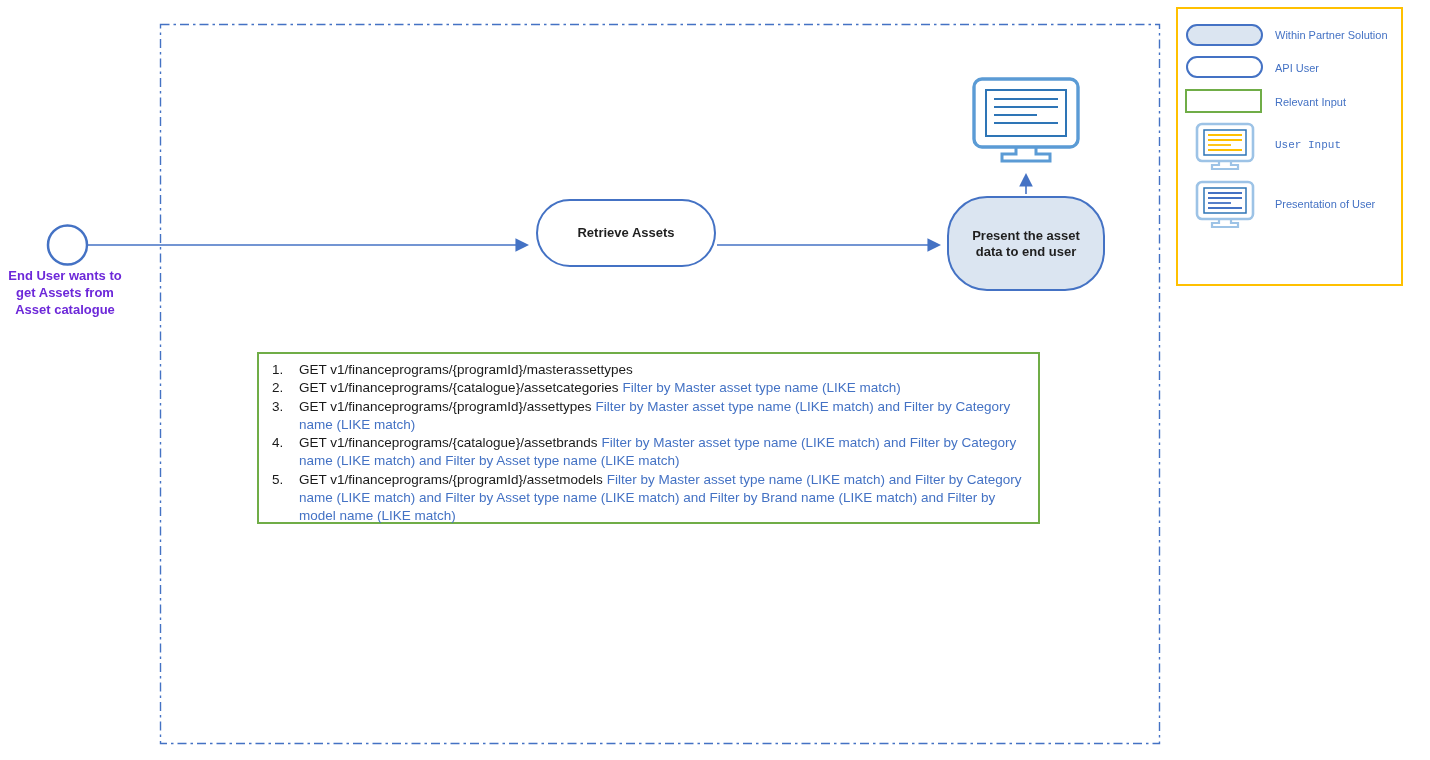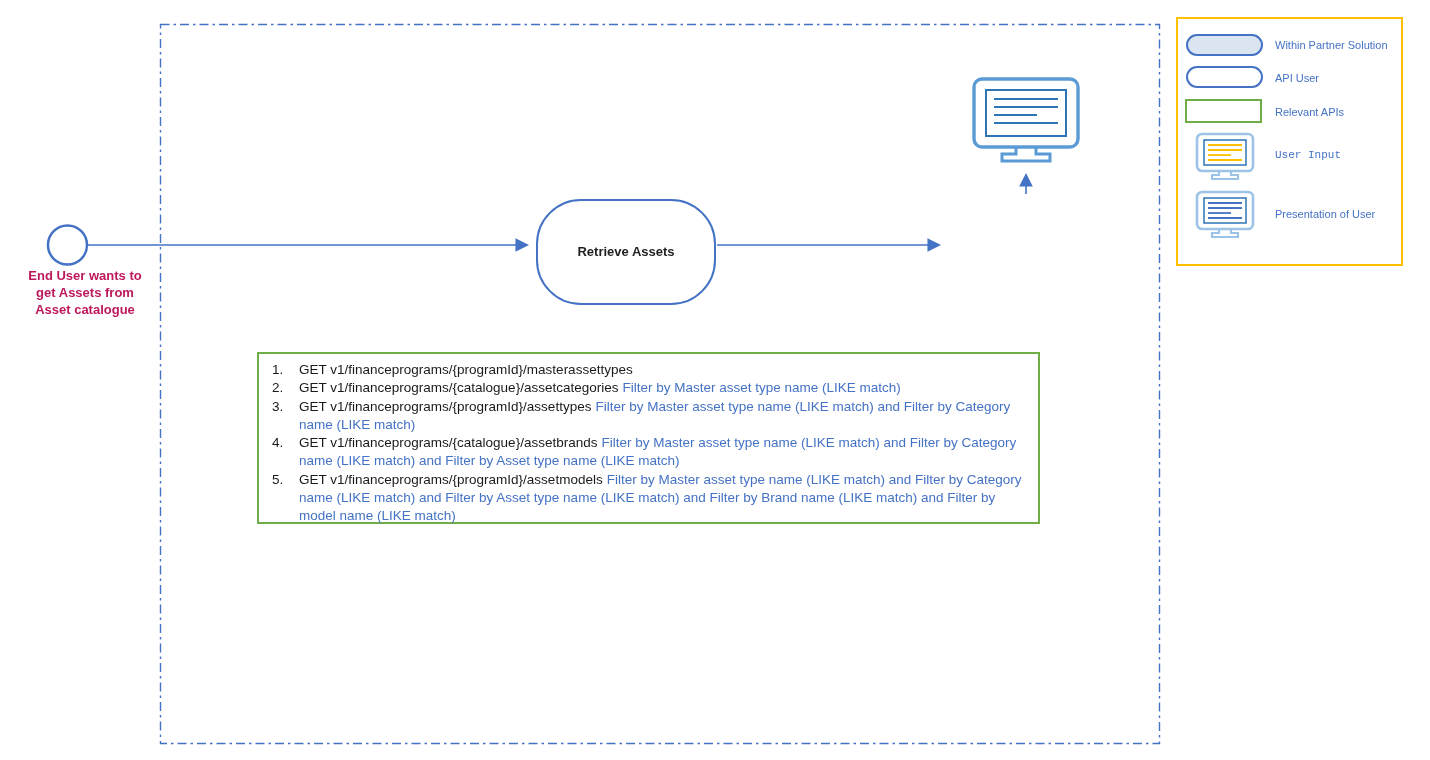--- a/index.html
+++ b/index.html
@@ -18,43 +18,43 @@
   #connector-layer {
     position: absolute;
     left: 0; top: 0;
     width: 1430px; height: 760px;
     pointer-events: none;
   }
   .abs { position: absolute; }
 
   
   .start-label {
-    left: 20px; top: 267px; width: 130px;
+    left: 0; top: 267px; width: 130px;
     text-align: center;
     font-weight: bold;
     font-size: 13px;
     line-height: 17px;
-    color: #be185d;
+    color: #6d28d9;
   }
   .node {
     display: flex;
     align-items: center;
     justify-content: center;
     text-align: center;
     font-weight: bold;
     font-size: 13px;
     line-height: 16px;
     color: #1f1f1f;
     box-sizing: border-box;
     border: 2.5px solid #4472C4;
     background: #ffffff;
   }
   .node-retrieve {
     left: 536px; top: 199px;
-    width: 180px; height: 106px;
+    width: 180px; height: 68px;
     border-radius: 45px;
   }
   .node-present {
     left: 947px; top: 196px;
     width: 158px; height: 95px;
     border-radius: 40px;
     background: #dbe5f1;
     padding: 0 13px;
   }
 
@@ -79,22 +79,22 @@
     left: 13px;
     top: 0;
   }
   .api-item .filter {
     color: #4472C4;
     margin-left: 4px;
   }
 
   
   .legend-box {
-    left: 1176px; top: 17px;
-    width: 227px; height: 249px;
+    left: 1176px; top: 7px;
+    width: 227px; height: 279px;
     box-sizing: border-box;
     border: 2.5px solid #FFC000;
     background: #ffffff;
   }
   .legend-label {
     position: absolute;
     left: 97px;
     font-size: 11px;
     color: #4472C4;
     white-space: nowrap;
@@ -142,20 +142,23 @@
 
     <line x1="1026" y1="194" x2="1026" y2="175" stroke="#4472C4" stroke-width="1.6" marker-end="url(#arrow)"></line>
   </svg>
 
   <div class="abs start-label">End User wants to get Assets from Asset catalogue</div>
 
   <div class="abs node node-retrieve">
     <span>Retrieve Assets</span>
   </div>
 
+  <div class="abs node node-present">
+    <span>Present the asset data to end user</span>
+  </div>
 
   <svg class="abs monitor-lg" width="110" height="94" viewBox="0 0 110 94">
     <rect x="3" y="3" width="104" height="68" rx="8" fill="#ffffff" stroke="#5B9BD5" stroke-width="3.4"></rect>
     <rect x="15" y="14" width="80" height="46" fill="none" stroke="#2E75B6" stroke-width="2"></rect>
     <line x1="23" y1="23" x2="87" y2="23" stroke="#2E75B6" stroke-width="2"></line>
     <line x1="23" y1="31" x2="87" y2="31" stroke="#2E75B6" stroke-width="2"></line>
     <line x1="23" y1="39" x2="66" y2="39" stroke="#2E75B6" stroke-width="2"></line>
     <line x1="23" y1="47" x2="87" y2="47" stroke="#2E75B6" stroke-width="2"></line>
     <path d="M45 71 L45 78 L31 78 L31 85 L79 85 L79 78 L65 78 L65 71" fill="none" stroke="#5B9BD5" stroke-width="3"></path>
   </svg>
@@ -180,21 +183,21 @@
 
   <div class="abs legend-box">
 
     <div class="legend-shape stadium-filled"></div>
     <div class="legend-label" style="top: 20px;">Within Partner Solution</div>
 
     <div class="legend-shape stadium-outline"></div>
     <div class="legend-label" style="top: 53px;">API User</div>
 
     <div class="legend-shape green-rect"></div>
-    <div class="legend-label" style="top: 87px;">Relevant APIs</div>
+    <div class="legend-label" style="top: 87px;">Relevant Input</div>
 
     <svg class="legend-shape monitor-sm-1" width="60" height="52" viewBox="0 0 60 52">
       <rect x="2" y="2" width="56" height="37" rx="5" fill="#ffffff" stroke="#9DC3E6" stroke-width="2.6"></rect>
       <rect x="9" y="8" width="42" height="25" fill="none" stroke="#2E75B6" stroke-width="1.5"></rect>
       <line x1="13" y1="13" x2="47" y2="13" stroke="#FFC000" stroke-width="1.8"></line>
       <line x1="13" y1="18" x2="47" y2="18" stroke="#FFC000" stroke-width="1.8"></line>
       <line x1="13" y1="23" x2="36" y2="23" stroke="#FFC000" stroke-width="1.8"></line>
       <line x1="13" y1="28" x2="47" y2="28" stroke="#FFC000" stroke-width="1.8"></line>
       <path d="M24 39 L24 43 L17 43 L17 47 L43 47 L43 43 L36 43 L36 39" fill="none" stroke="#9DC3E6" stroke-width="2.2"></path>
     </svg>

